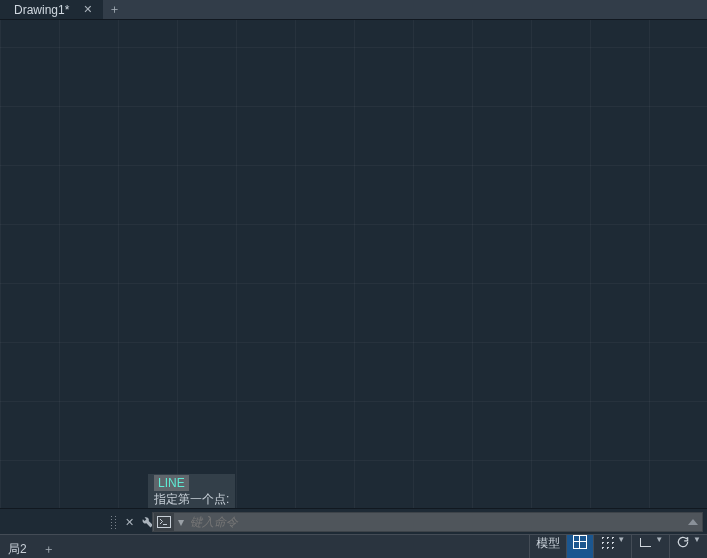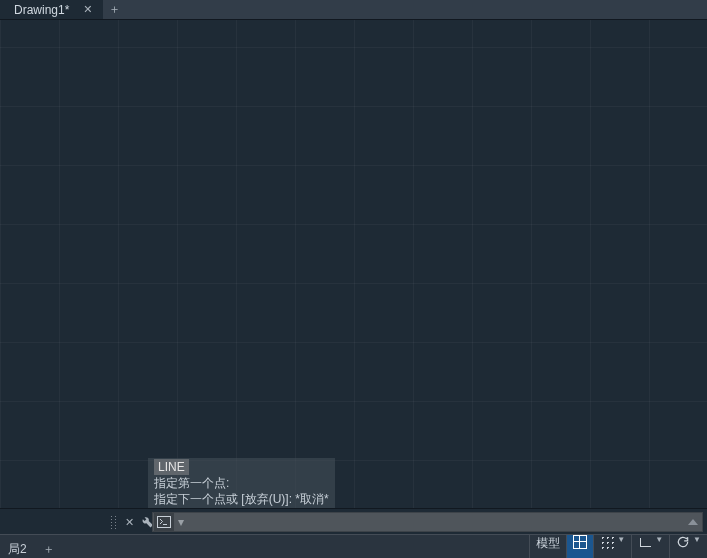--- a/index.html
+++ b/index.html
@@ -18,21 +18,21 @@
     background-image:
       linear-gradient(to right, rgba(255,255,255,0.04) 1px, transparent 1px),
       linear-gradient(to bottom, rgba(255,255,255,0.04) 1px, transparent 1px);
     background-size: 59px 59px;
     background-position: 0 -32px;
   }
   
   
   .cmd-history { position:absolute; left:148px; bottom:0; background: rgba(70,80,90,0.55); padding: 1px 2px; line-height: 16px; font-size:12px; }
   .cmd-history .row { white-space: pre; color: #c8d0d8; padding: 0 4px; }
-  .cmd-history .cmdname { background: #60666c; color:#e5e5e5; padding: 0 4px; display:inline-block; }
+  .cmd-history .cmdname { background: #60666c; color:#5eead4; padding: 0 4px; display:inline-block; }
   
   
   .cmdline { height: 26px; display:flex; align-items:center; padding: 0 4px 0 110px; background:#1e2a35; position:relative; border-top:1px solid #111820;}
   .cmdline-left { position:absolute; left:110px; top:0; display:flex; align-items:center; height:26px; gap:6px;}
   .grip { display:flex; gap:1px; height:14px; align-items:center; color:#7a838c; letter-spacing:-1px;}
   .grip-dots { display:inline-block; width:3px; height:14px; background-image: radial-gradient(#7a838c 0.6px, transparent 0.6px); background-size:3px 3px; }
   .cmd-x { color:#aab3bc; margin-left:2px; font-size:11px; cursor:pointer;}
   .wrench { color:#aab3bc; font-size:13px; cursor:pointer;}
   .cmd-input-box { flex:1; margin-left: 42px; height:20px; background:#4f555b; display:flex; align-items:center; border:1px solid #3d4349; position:relative;}
   .cmd-prompt { width:20px; height:18px; display:flex; align-items:center; justify-content:center; background:#3a4046; margin-left:1px;}
@@ -77,21 +77,20 @@
     <span class="close">✕</span>
   </div>
   <div class="newtab">＋</div>
 </div>
 
 <div class="canvas-wrap">
   <div class="grid"></div>
   <div class="cmd-history">
     <div class="row"><span class="cmdname">LINE</span></div>
     <div class="row">指定第一个点:</div>
-    <div class="row">指定下一个点或 [放弃(U)]: *取消*</div>
   </div>
 </div>
 
 <div class="cmdline">
   <div class="cmdline-left">
     <span class="grip">
         <span class="grip-dots"></span>
         <span class="grip-dots"></span>
       </span>
     <span class="cmd-x">✕</span>
@@ -103,20 +102,21 @@
   </div>
   <div class="cmd-input-box">
     <span class="cmd-prompt">
       <svg width="14" height="12" viewBox="0 0 14 12">
           <rect x="0.5" y="0.5" width="13" height="11" fill="none" stroke="#c8d0d8" stroke-width="1"></rect>
           <path d="M3 3 L5.5 5.5 L3 8" fill="none" stroke="#c8d0d8" stroke-width="1"></path>
           <line x1="6" y1="8.5" x2="10" y2="8.5" stroke="#c8d0d8" stroke-width="1"></line>
         </svg>
     </span>
     <span style="color:#9aa0a6;padding-left:4px">▾</span>
+    <input class="cmd-input" placeholder="键入命令" style="">
     <span class="cmd-dd">
       <svg width="10" height="6" viewBox="0 0 10 6">
           <path d="M0 6 L5 0 L10 6 Z" fill="#8a9199"></path>
         </svg>
     </span>
   </div>
 </div>
 
 <div class="status">
   <div class="status-left">

